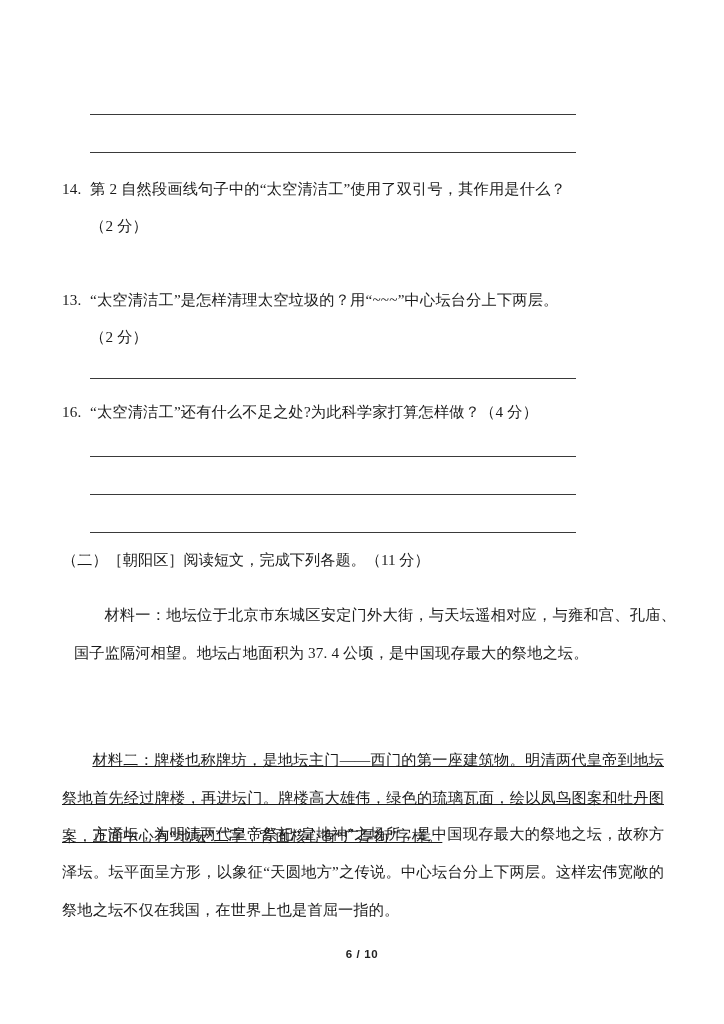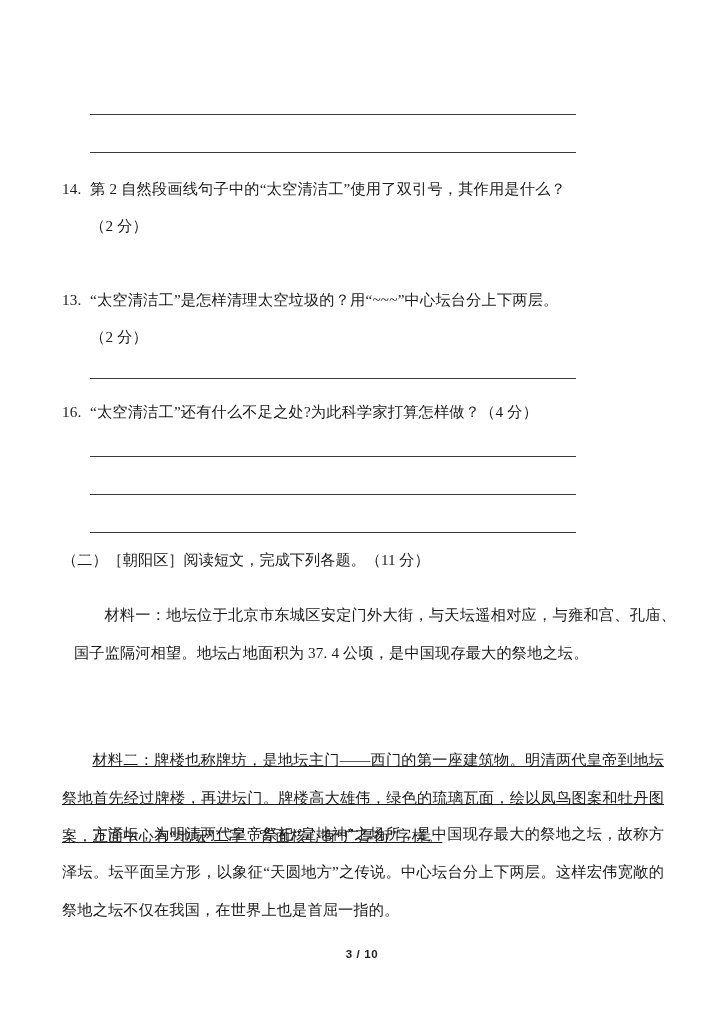--- a/index.html
+++ b/index.html
@@ -112,15 +112,15 @@
   <div class="rule" style="top:456px;"></div>
   <div class="rule" style="top:494px;"></div>
   <div class="rule" style="top:532px;"></div>
 
   <div class="section-head" style="top:543px;">（二）［朝阳区］阅读短文，完成下列各题。（11 分）</div>
 
   <div class="para" style="top:596px;margin-left:12px;">材料一：地坛位于北京市东城区安定门外大街，与天坛遥相对应，与雍和宫、孔庙、国子监隔河相望。地坛占地面积为 37. 4 公顷，是中国现存最大的祭地之坛。</div>
   <div class="para" style="top:741px;text-decoration:underline;">材料二：牌楼也称牌坊，是地坛主门——西门的第一座建筑物。明清两代皇帝到地坛祭地首先经过牌楼，再进坛门。牌楼高大雄伟，绿色的琉璃瓦面，绘以凤鸟图案和牡丹图案，正面中心有“地坛”二字，背面核心有“广厚街”字样。</div>
   <div class="para" style="top:815px;">方泽坛，为明清两代皇帝祭祀“皇地神”之场所，是中国现存最大的祭地之坛，故称方泽坛。坛平面呈方形，以象征“天圆地方”之传说。中心坛台分上下两层。这样宏伟宽敞的祭地之坛不仅在我国，在世界上也是首屈一指的。</div>
 
-  <div class="footer" style="top:948px;">3 / 10</div>
+  <div class="footer" style="top:948px;">6 / 10</div>
 
 </div>
 
 </body></html>

